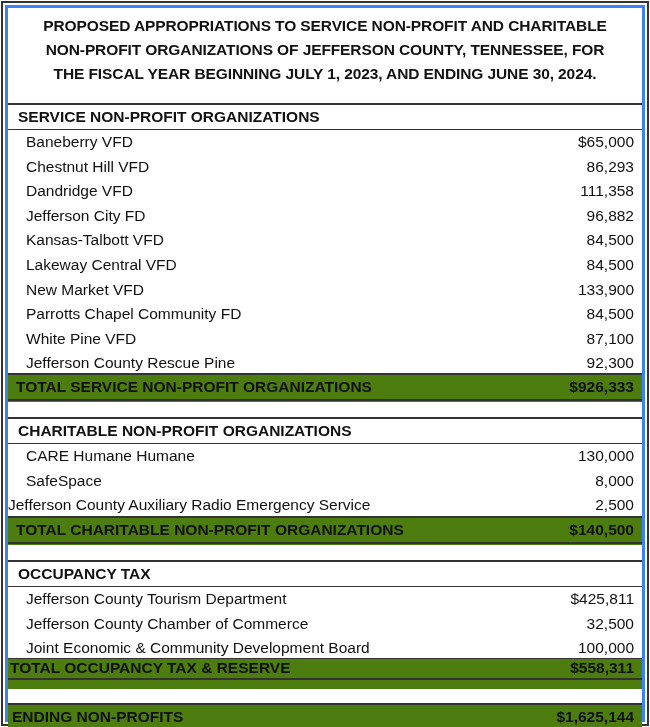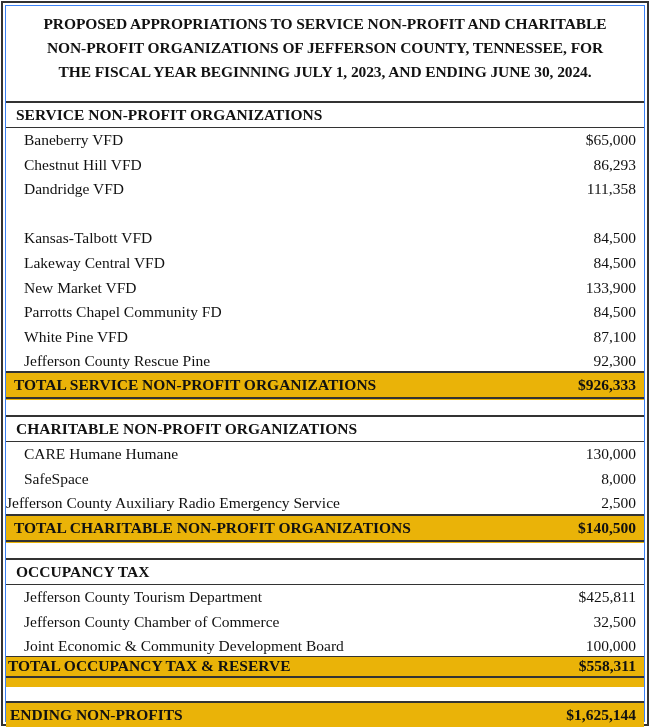--- a/index.html
+++ b/index.html
@@ -3,36 +3,35 @@
   <meta charset="utf-8">
   <style>
     html, body { margin: 0; padding: 0; background: #ffffff; }
     body { width: 650px; height: 727px; overflow: hidden; font-family: "Liberation Sans", sans-serif; color: #111; }
     .frame {
       position: absolute; left: 1px; top: 1px; width: 644px; height: 721px;
       border: 2px solid #333; 
     }
     .inner {
       position: absolute; left: 2px; top: 2px; right: 2px; bottom: 2px;
-      border: 1px solid #3b82f6;
-      font-family: Liberation Serif, serif;
+      border: 3px solid #3b82f6;
     }
     .title {
       position: absolute; left: 0; right: 0; top: 6px;
       text-align: center; font-weight: bold; font-size: 15.5px; line-height: 24px;
       letter-spacing: -0.1px;
     }
     .title div { white-space: nowrap; }
     .hline { position: absolute; left: 0; right: 0; height: 0; border-top: 2px solid #333; }
     .hline.thin { border-top-width: 1px; }
     .row { position: absolute; left: 0; right: 0; height: 27px; font-size: 15.5px; line-height: 24.6px; }
     .row .lbl { position: absolute; left: 18px; white-space: nowrap; }
     .row .val { position: absolute; right: 8px; white-space: nowrap; }
     .row.hdr .lbl { left: 10px; font-weight: bold; }
-    .row.total { background: #eab308; font-weight: bold; }
+    .row.total { background: #4d7c0f; font-weight: bold; }
     .row.total .lbl { left: 8px; }
     .row.flush .lbl { left: 0px; }
   </style>
 </head>
 <body>
 
 <div class="frame">
   <div class="inner">
 
     <div class="title">
@@ -51,20 +50,24 @@
         <span class="lbl">Baneberry VFD</span>
         <span class="val">$65,000</span>
       </div>
     <div class="row" style="top:146.6px">
         <span class="lbl">Chestnut Hill VFD</span>
         <span class="val">86,293</span>
       </div>
     <div class="row" style="top:171.2px">
         <span class="lbl">Dandridge VFD</span>
         <span class="val">111,358</span>
+      </div>
+    <div class="row" style="top:195.8px">
+        <span class="lbl">Jefferson City FD</span>
+        <span class="val">96,882</span>
       </div>
     <div class="row" style="top:220.4px">
         <span class="lbl">Kansas-Talbott VFD</span>
         <span class="val">84,500</span>
       </div>
     <div class="row" style="top:245px">
         <span class="lbl">Lakeway Central VFD</span>
         <span class="val">84,500</span>
       </div>
     <div class="row" style="top:269.6px">

